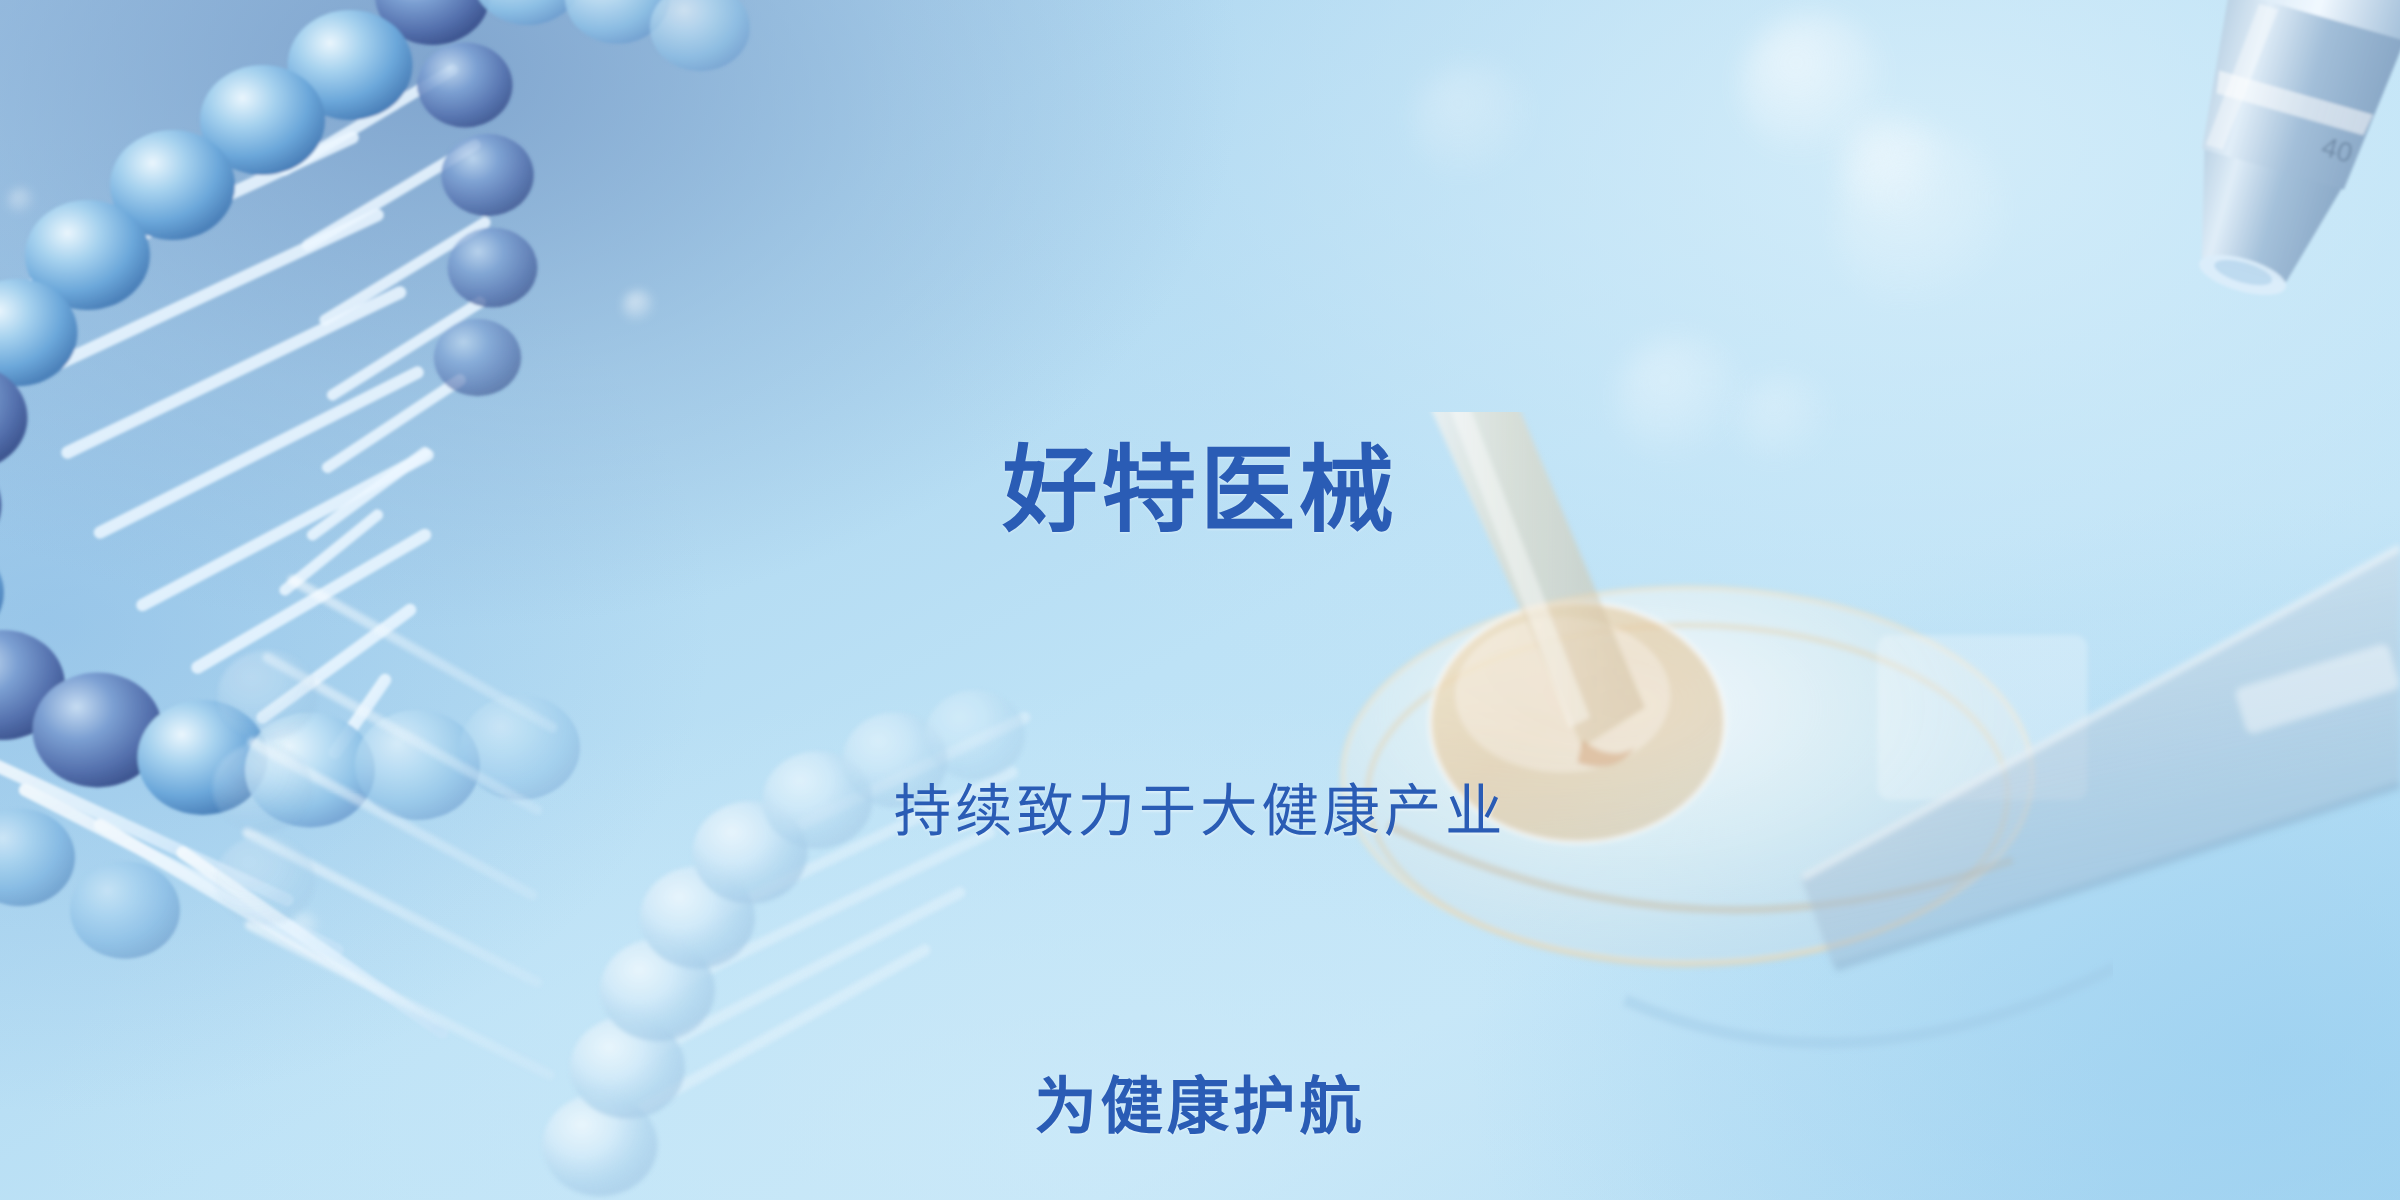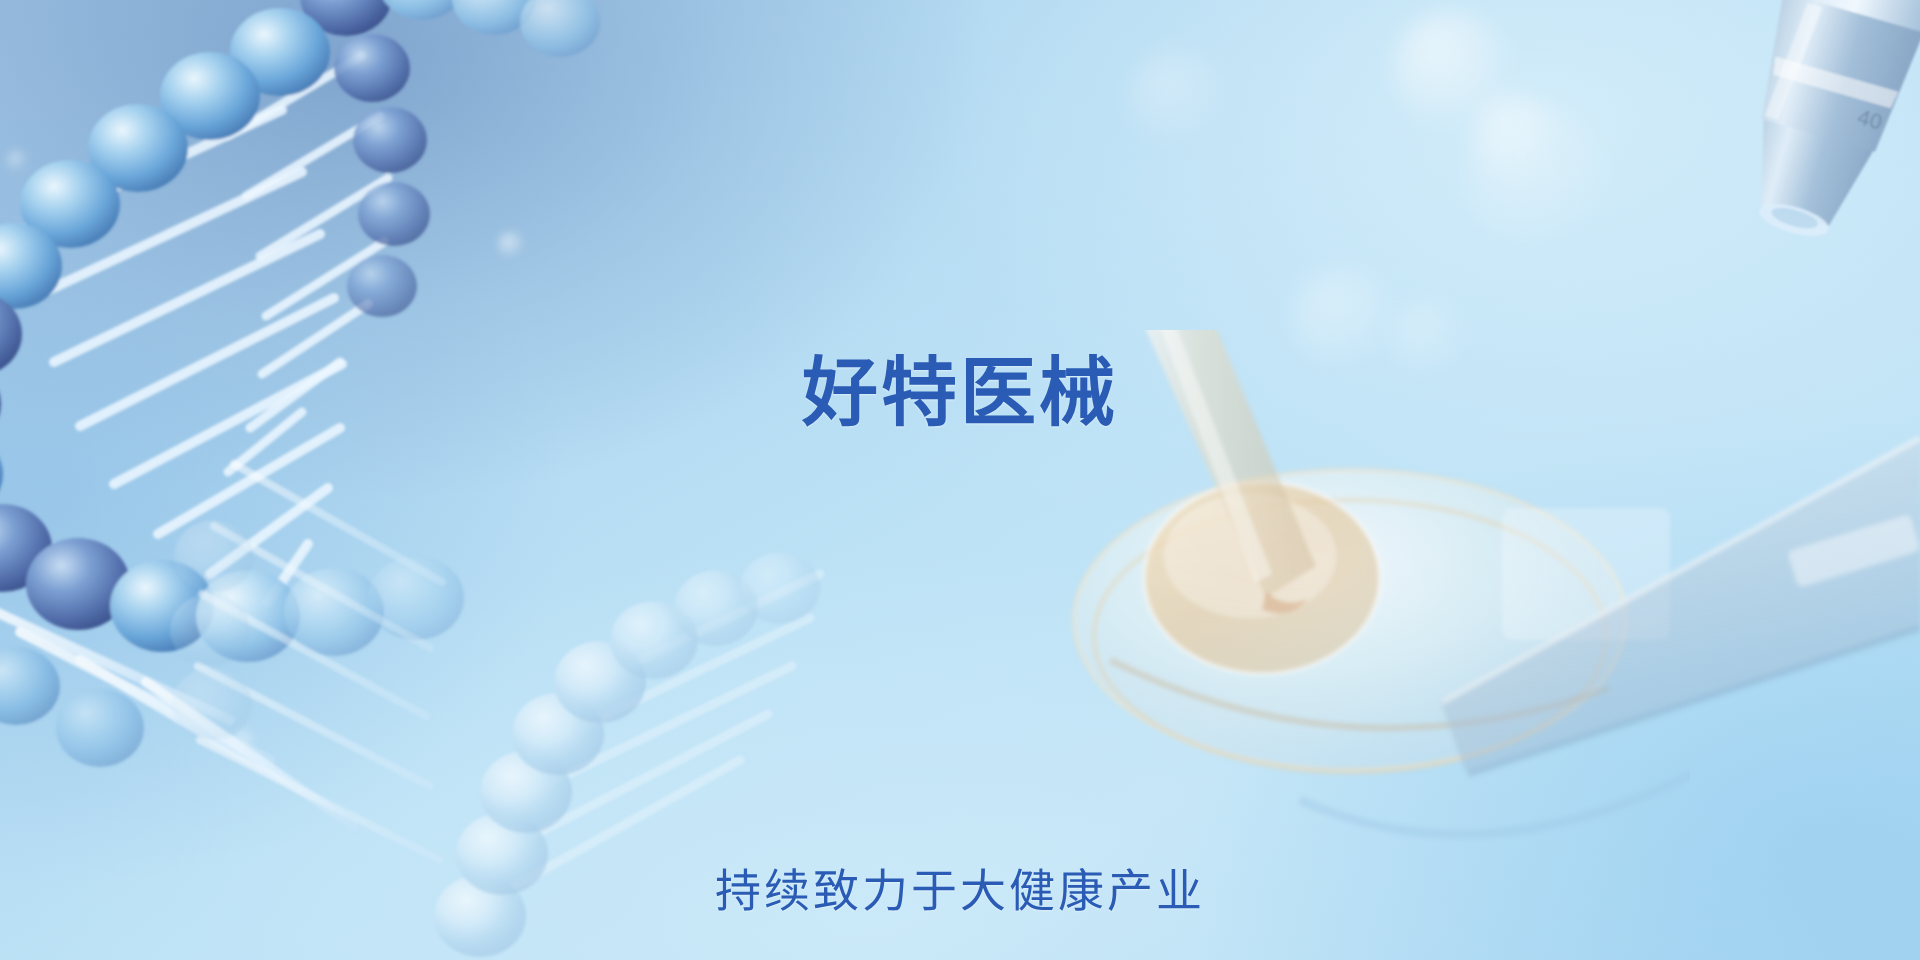--- a/index.html
+++ b/index.html
@@ -322,15 +322,16 @@
         <path d="M262 302 L740 38" fill="none" stroke="#ffffff" stroke-opacity="0.55" stroke-width="5"></path>
         <path d="M288 374 L740 228" fill="none" stroke="#7f9fbc" stroke-opacity="0.34" stroke-width="7"></path>
         <rect x="610" y="132" width="128" height="38" rx="6" fill="#ffffff" opacity="0.42" transform="rotate(-17 674 151)"></rect>
       </g>
     </svg>
   </div>
 
   <div class="content">
     <h1 class="title">好特医械</h1>
     <p class="subtitle">持续致力于大健康产业</p>
+    <p class="tagline">为健康护航</p>
   </div>
 
 </div>
 
 </body></html>

